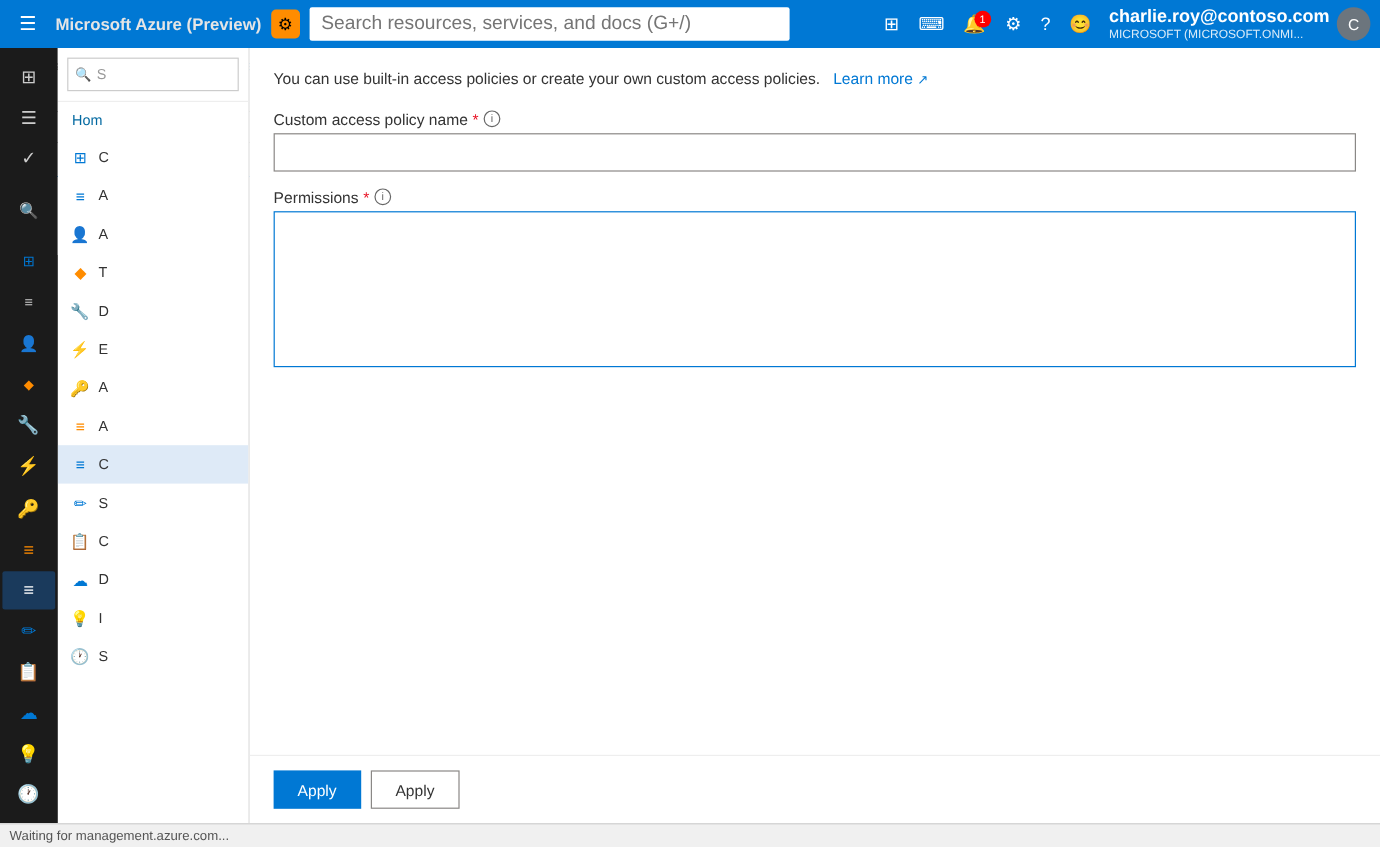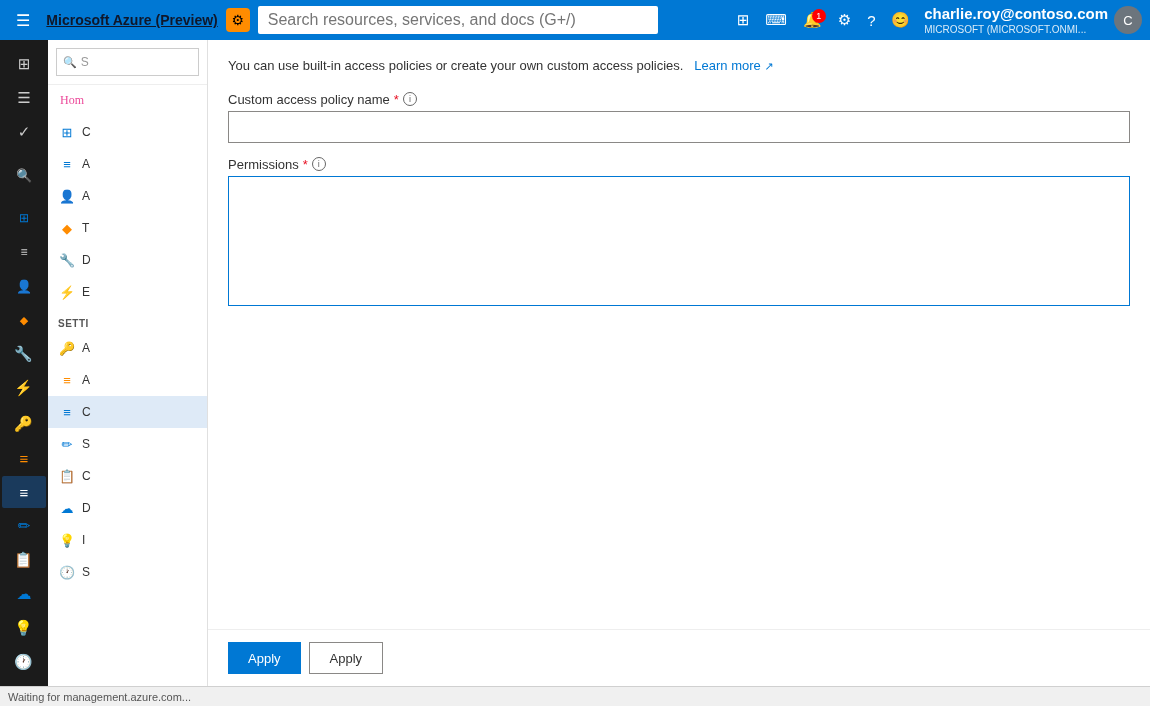--- a/index.html
+++ b/index.html
@@ -17,25 +17,24 @@
       top: 0; left: 0; right: 0;
       z-index: 100;
     }
     .topbar-hamburger {
       color: white;
       font-size: 16px;
       cursor: pointer;
       padding: 4px 8px;
     }
     .topbar-title {
-      color: #0f172a;
+      color: #e5e5e5;
       font-size: 14px;
       font-weight: 600;
       white-space: nowrap;
-      text-decoration: underline;
     }
     .topbar-icon-orange {
       background: #ff8c00;
       width: 24px; height: 24px;
       border-radius: 4px;
       display: flex; align-items: center; justify-content: center;
       font-size: 14px;
     }
     .topbar-search {
       flex: 1;
@@ -314,23 +313,22 @@
       text-transform: uppercase;
       padding: 10px 10px 3px;
       letter-spacing: 0.5px;
     }
 
     .breadcrumb {
       display: flex;
       align-items: center;
       gap: 4px;
       font-size: 12px;
-      color: #ec4899;
+      color: #0369a1;
       padding: 8px 12px 4px;
-      font-family: Liberation Serif, serif;
     }
 
     
     .page-content {
       position: fixed;
       top: 40px;
       left: 208px;
       right: 0;
       bottom: 20px;
       background: white;
@@ -419,21 +417,20 @@
       <span>T</span>
     </div>
     <div class="nav-item">
       <span class="nav-item-icon blue">🔧</span>
       <span>D</span>
     </div>
     <div class="nav-item">
       <span class="nav-item-icon yellow">⚡</span>
       <span>E</span>
     </div>
-    <div class="nav-section-title">Setti</div>
     <div class="nav-item">
       <span class="nav-item-icon yellow">🔑</span>
       <span>A</span>
     </div>
     <div class="nav-item">
       <span class="nav-item-icon orange">≡</span>
       <span>A</span>
     </div>
     <div class="nav-item active">
       <span class="nav-item-icon blue">≡</span>

